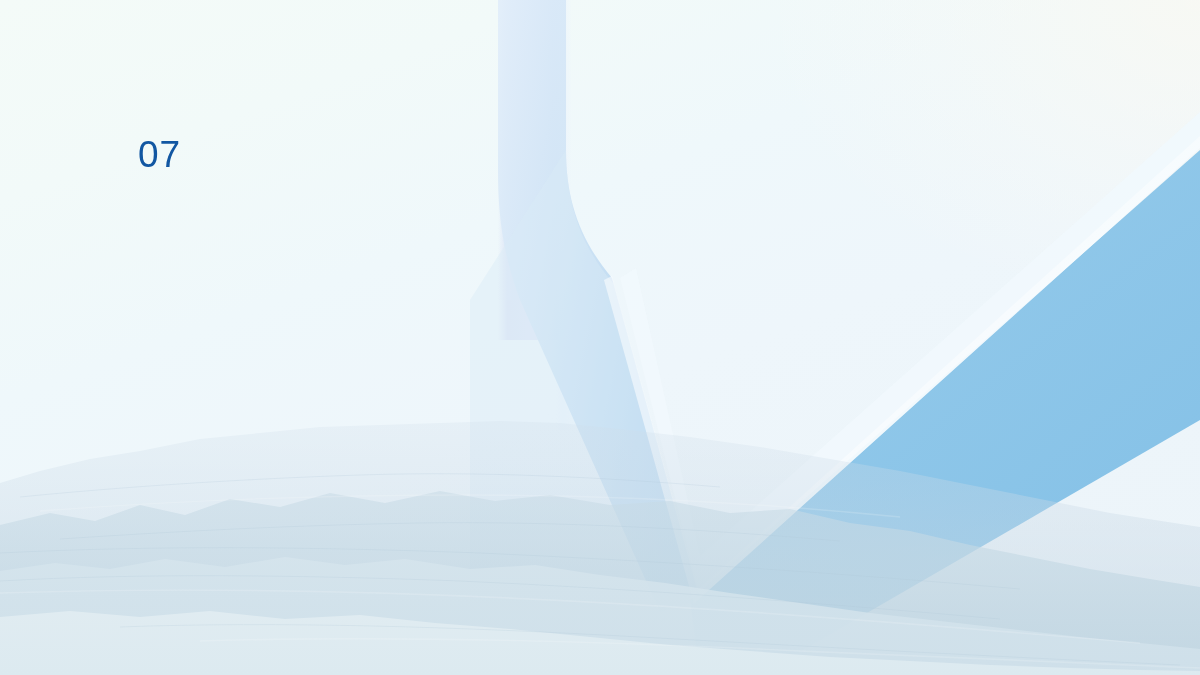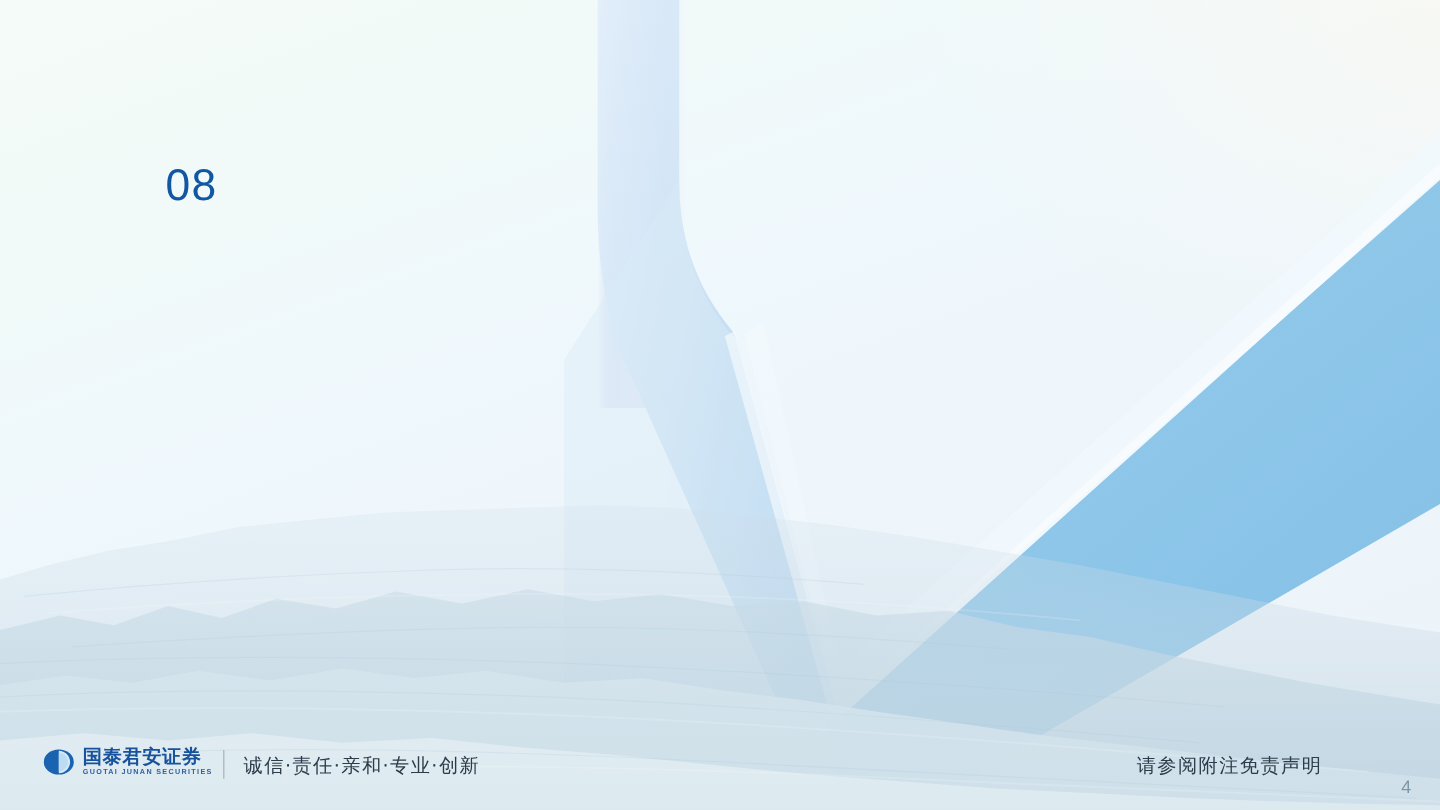--- a/index.html
+++ b/index.html
@@ -304,39 +304,17 @@
       </g>
       <g opacity="0.16" stroke="#ffffff" stroke-width="1.4" fill="none">
         <path d="M40,136 C170,126 320,120 470,120 C620,120 760,128 900,142"></path>
         <path d="M0,218 C180,212 380,216 570,226 C760,236 950,252 1140,268"></path>
         <path d="M200,266 C400,260 600,266 800,276 C950,283 1080,289 1200,293"></path>
       </g>
     </svg>
   </div>
 
   <div class="title-block">
-    <div class="title-num">08</div>
+    <div class="title-num">07</div>
   </div>
 
-  <div class="footer">
-
-    <div class="footer-left">
-      <svg class="logo-mark" viewBox="0 0 26 22">
-        <ellipse cx="13" cy="11" rx="12.5" ry="10.5" fill="#1a63b0"></ellipse>
-        <path d="M13 1.6 C18.2 1.6 22.4 5.9 22.4 11 C22.4 16.1 18.2 20.4 13 20.4 Z" fill="#d7e9f7"></path>
-        <path d="M13 3.2 C17.3 3.2 20.7 6.7 20.7 11 C20.7 15.3 17.3 18.8 13 18.8 Z" fill="#bcdcf2"></path>
-      </svg>
-      <div class="logo-text-wrap">
-        <div class="logo-cn">国泰君安证券</div>
-        <div class="logo-en">GUOTAI JUNAN SECURITIES</div>
-      </div>
-    </div>
-
-    <div class="footer-divider"></div>
-
-    <div class="footer-slogan">诚信·责任·亲和·专业·创新</div>
-
-    <div class="footer-right">请参阅附注免责声明</div>
-
-    <div class="page-number">4</div>
-  </div>
 
 </div>
 
 </body></html>

